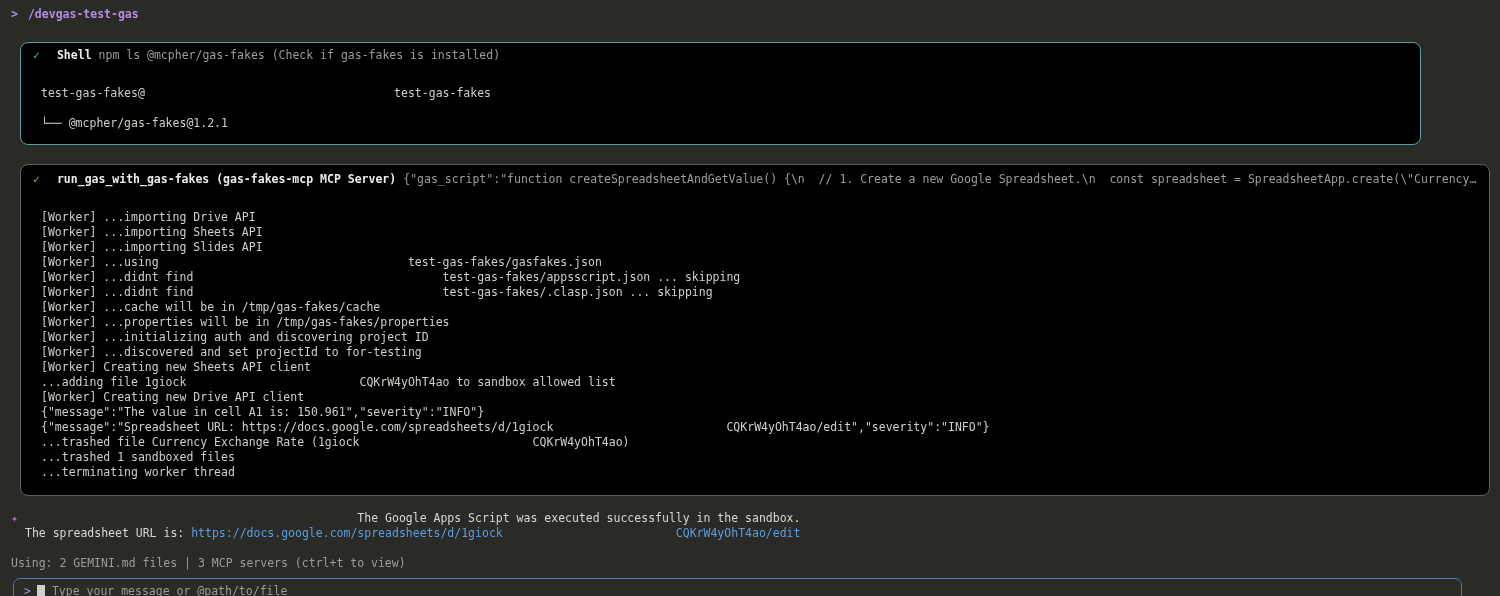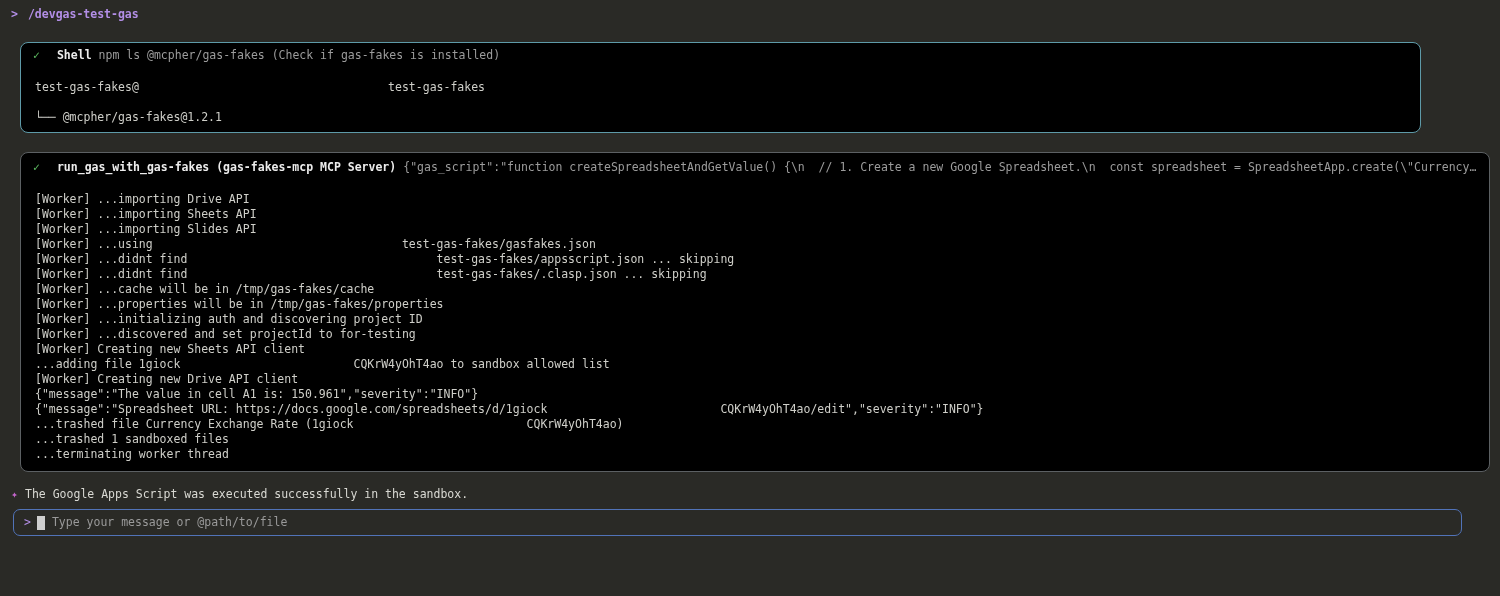--- a/index.html
+++ b/index.html
@@ -28,21 +28,21 @@
     background: #000000;
   }
   .shell-box { width: 1401px; margin-top: 20px; border-color: #5e9aa8; }
   .mcp-box   { width: 1470px; margin-top: 19px; padding-top: 7px; padding-bottom: 7px; border-color: #5c6063; }
 
   .tool-header { white-space: pre; overflow: hidden; }
   .check { color: #5ab55e; font-weight: bold; margin-right: 17px; }
   .tool-name { color: #ececec; font-weight: bold; }
   .tool-args { color: #9c9c9c; margin-left: 7px; }
 
-  .tool-output { white-space: pre; margin: 2px; color: #cfcfc9; overflow: hidden; }
+  .tool-output { white-space: pre; margin: 8px; color: #cfcfc9; overflow: hidden; }
 
   
   .response { display: flex; margin-top: 15px; }
   .sparkle { color: #c466cc; width: 14px; flex: 0 0 14px; }
   .response-lines { color: #d9d9d3; }
   .response-lines > div { white-space: pre; text-align: right; }
   .link { color: #5b9de4; cursor: pointer; }
 
   
   .status-line { margin-top: 15px; color: #9c9c9c; white-space: pre; }
@@ -102,23 +102,25 @@
 {"message":"Spreadsheet URL: https://docs.google.com/spreadsheets/d/1giock                         CQKrW4yOhT4ao/edit","severity":"INFO"}
 ...trashed file Currency Exchange Rate (1giock                         CQKrW4yOhT4ao)
 ...trashed 1 sandboxed files
 ...terminating worker thread</div>
   </div>
 
   <div class="response">
     <span class="sparkle">✦</span>
     <div class="response-lines">
       <div>The Google Apps Script was executed successfully in the sandbox.</div>
+      <div><span>The spreadsheet URL is: </span><span class="link">https://docs.google.com/spreadsheets/d/1giock                         CQKrW4yOhT4ao/edit</span></div>
     </div>
   </div>
 
+  <div class="status-line">Using: 2 GEMINI.md files | 3 MCP servers (ctrl+t to view)</div>
 
   <div class="input-box">
     <span class="input-prompt">&gt;</span>
     <span class="cursor-block"></span>
     <span class="placeholder">Type your message or @path/to/file</span>
   </div>
 
 </div>
 
 </body></html>

